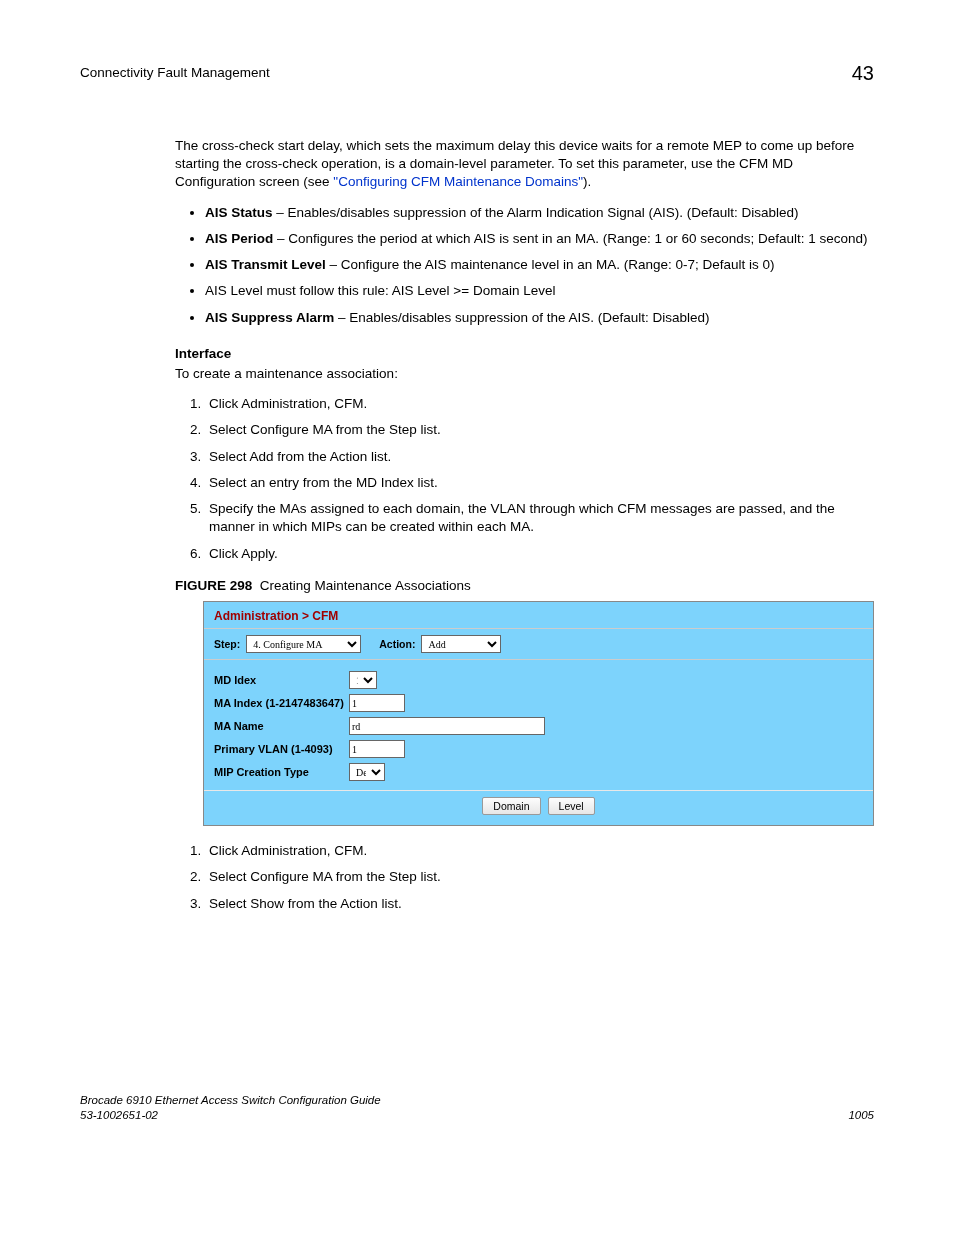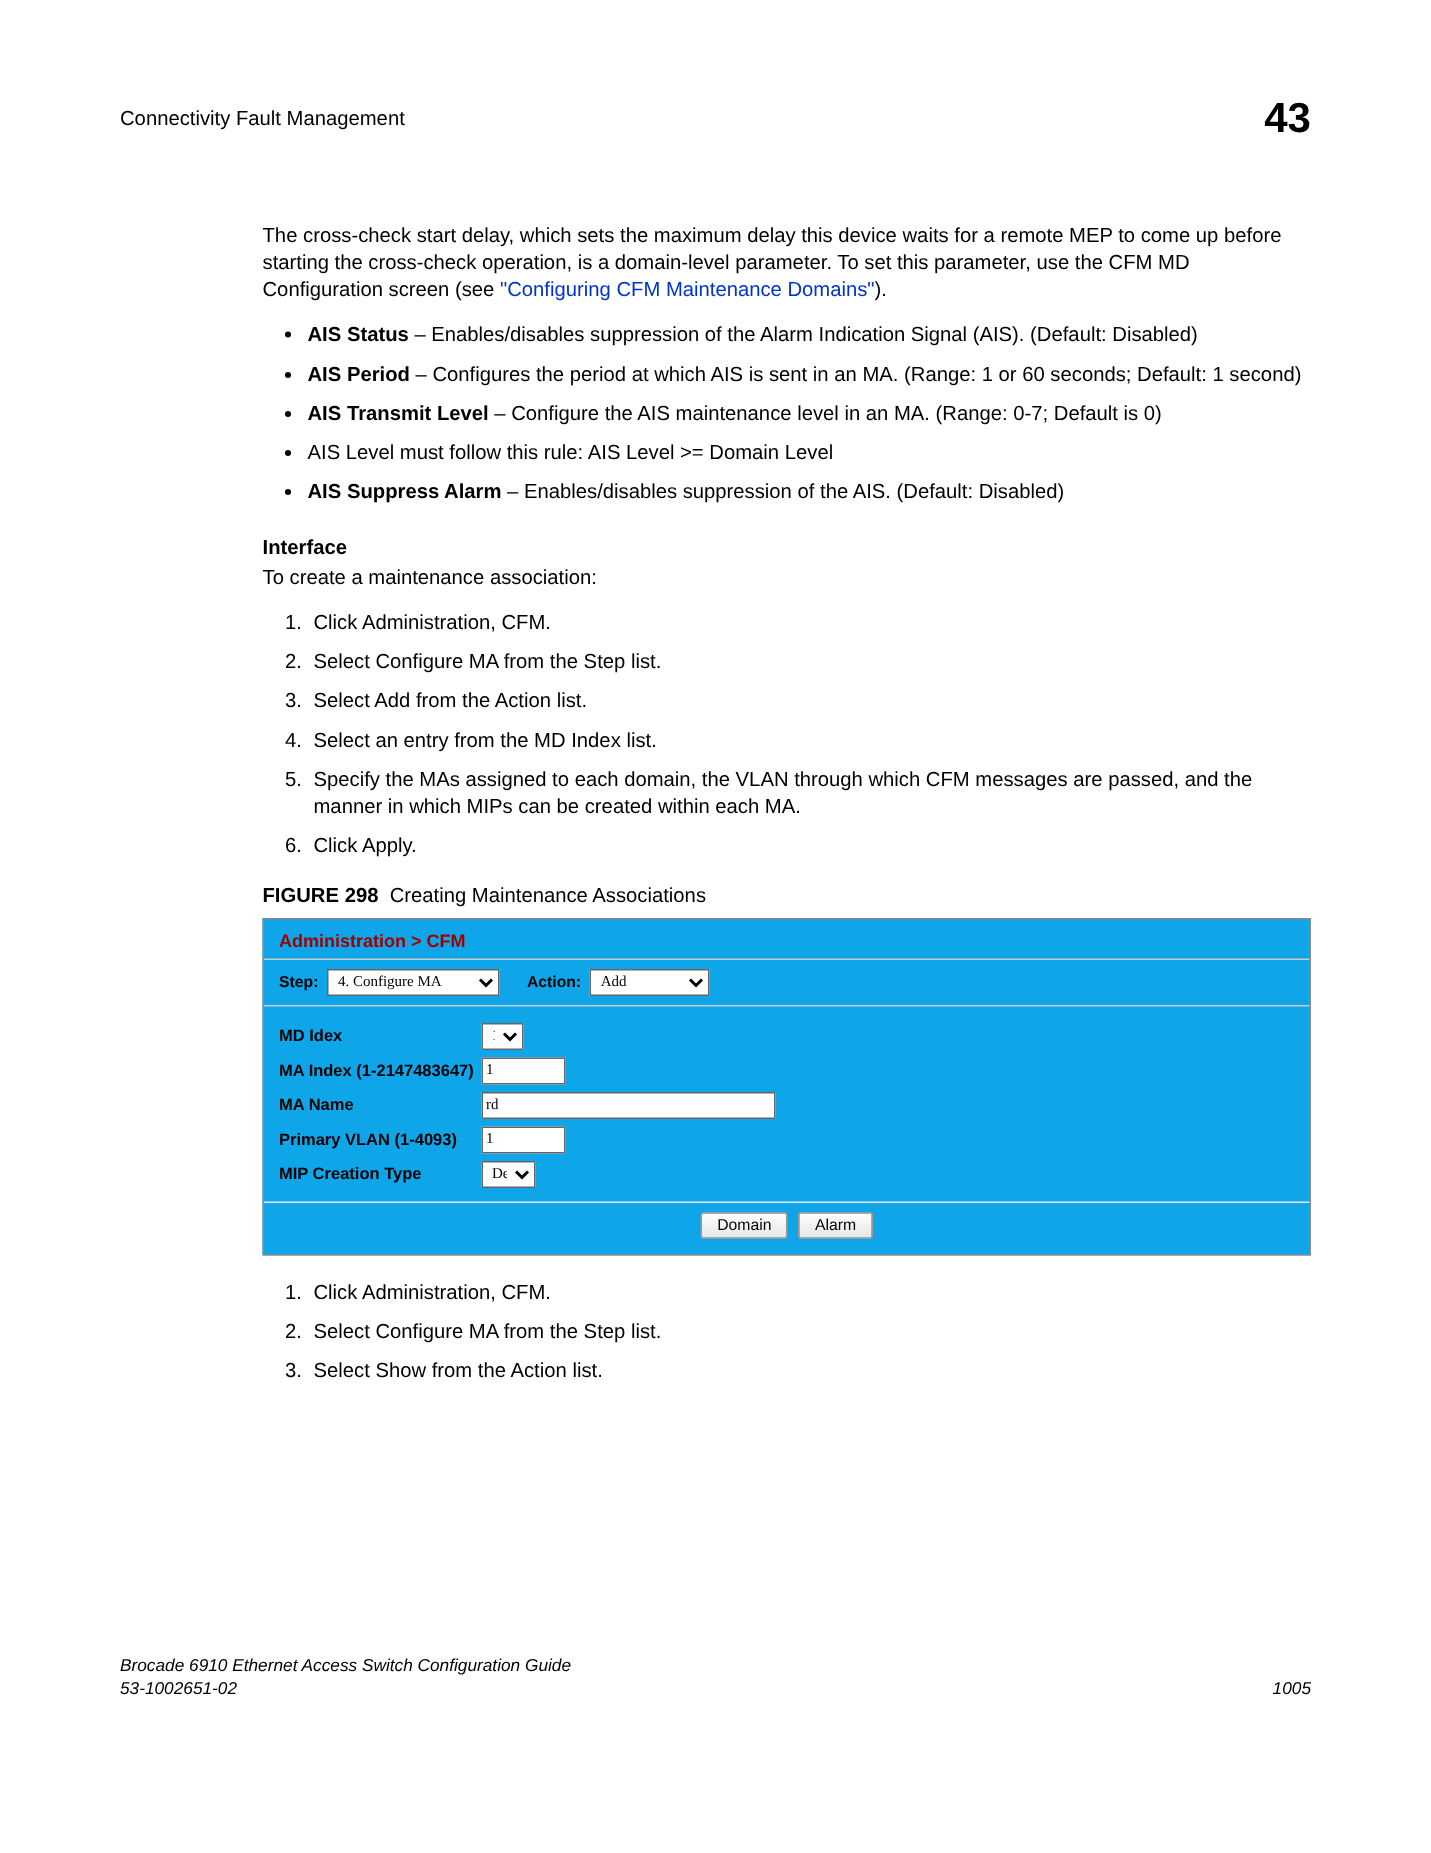--- a/index.html
+++ b/index.html
@@ -15,22 +15,22 @@
   .header-row {
     display: flex;
     justify-content: space-between;
     align-items: center;
     margin-bottom: 50px;
   }
   .header-left {
     font-size: 13.5px;
   }
   .header-right {
-    font-size: 28px;
-    font-weight: bold;
+    font-size: 20px;
+    font-weight: normal;
     margin-left: 48px;
   }
   .content {
     margin-left: 95px;
   }
   .para {
     margin: 0 0 12px 0;
   }
   .link {
     color: #0033cc;
@@ -58,24 +58,25 @@
     margin-bottom: 2px;
   }
   .fig-caption {
     margin: 14px 0 6px 0;
   }
   .fig-caption .fignum { font-weight: bold; }
 
   
   .ui-box {
     border: 1px solid #888;
-    background: #0ea5e9;
+    background: #7dd3fc;
     font-family: Arial, Helvetica, sans-serif;
     font-size: 11px;
     margin-bottom: 16px;
+    margin-left: 28px;
   }
   .ui-title {
     color: #a00000;
     font-weight: bold;
     font-size: 12px;
     padding: 6px 10px 4px 10px;
     border-bottom: 1px solid #ccc;
   }
   .ui-row {
     display: flex;
@@ -214,21 +215,21 @@
       </div>
       <div class="ui-form-row">
         <span class="ui-label">MIP Creation Type</span>
         <select class="ui-select" style="width:36px">
           <option>Default</option>
         </select>
       </div>
     </div>
     <div class="ui-buttons">
       <button class="ui-btn">Domain</button>
-      <button class="ui-btn">Alarm</button>
+      <button class="ui-btn">Level</button>
     </div>
   </div>
 
   <ol class="steps">
     <li>Click Administration, CFM.</li>
     <li>Select Configure MA from the Step list.</li>
     <li>Select Show from the Action list.</li>
   </ol>
 
 </div>

